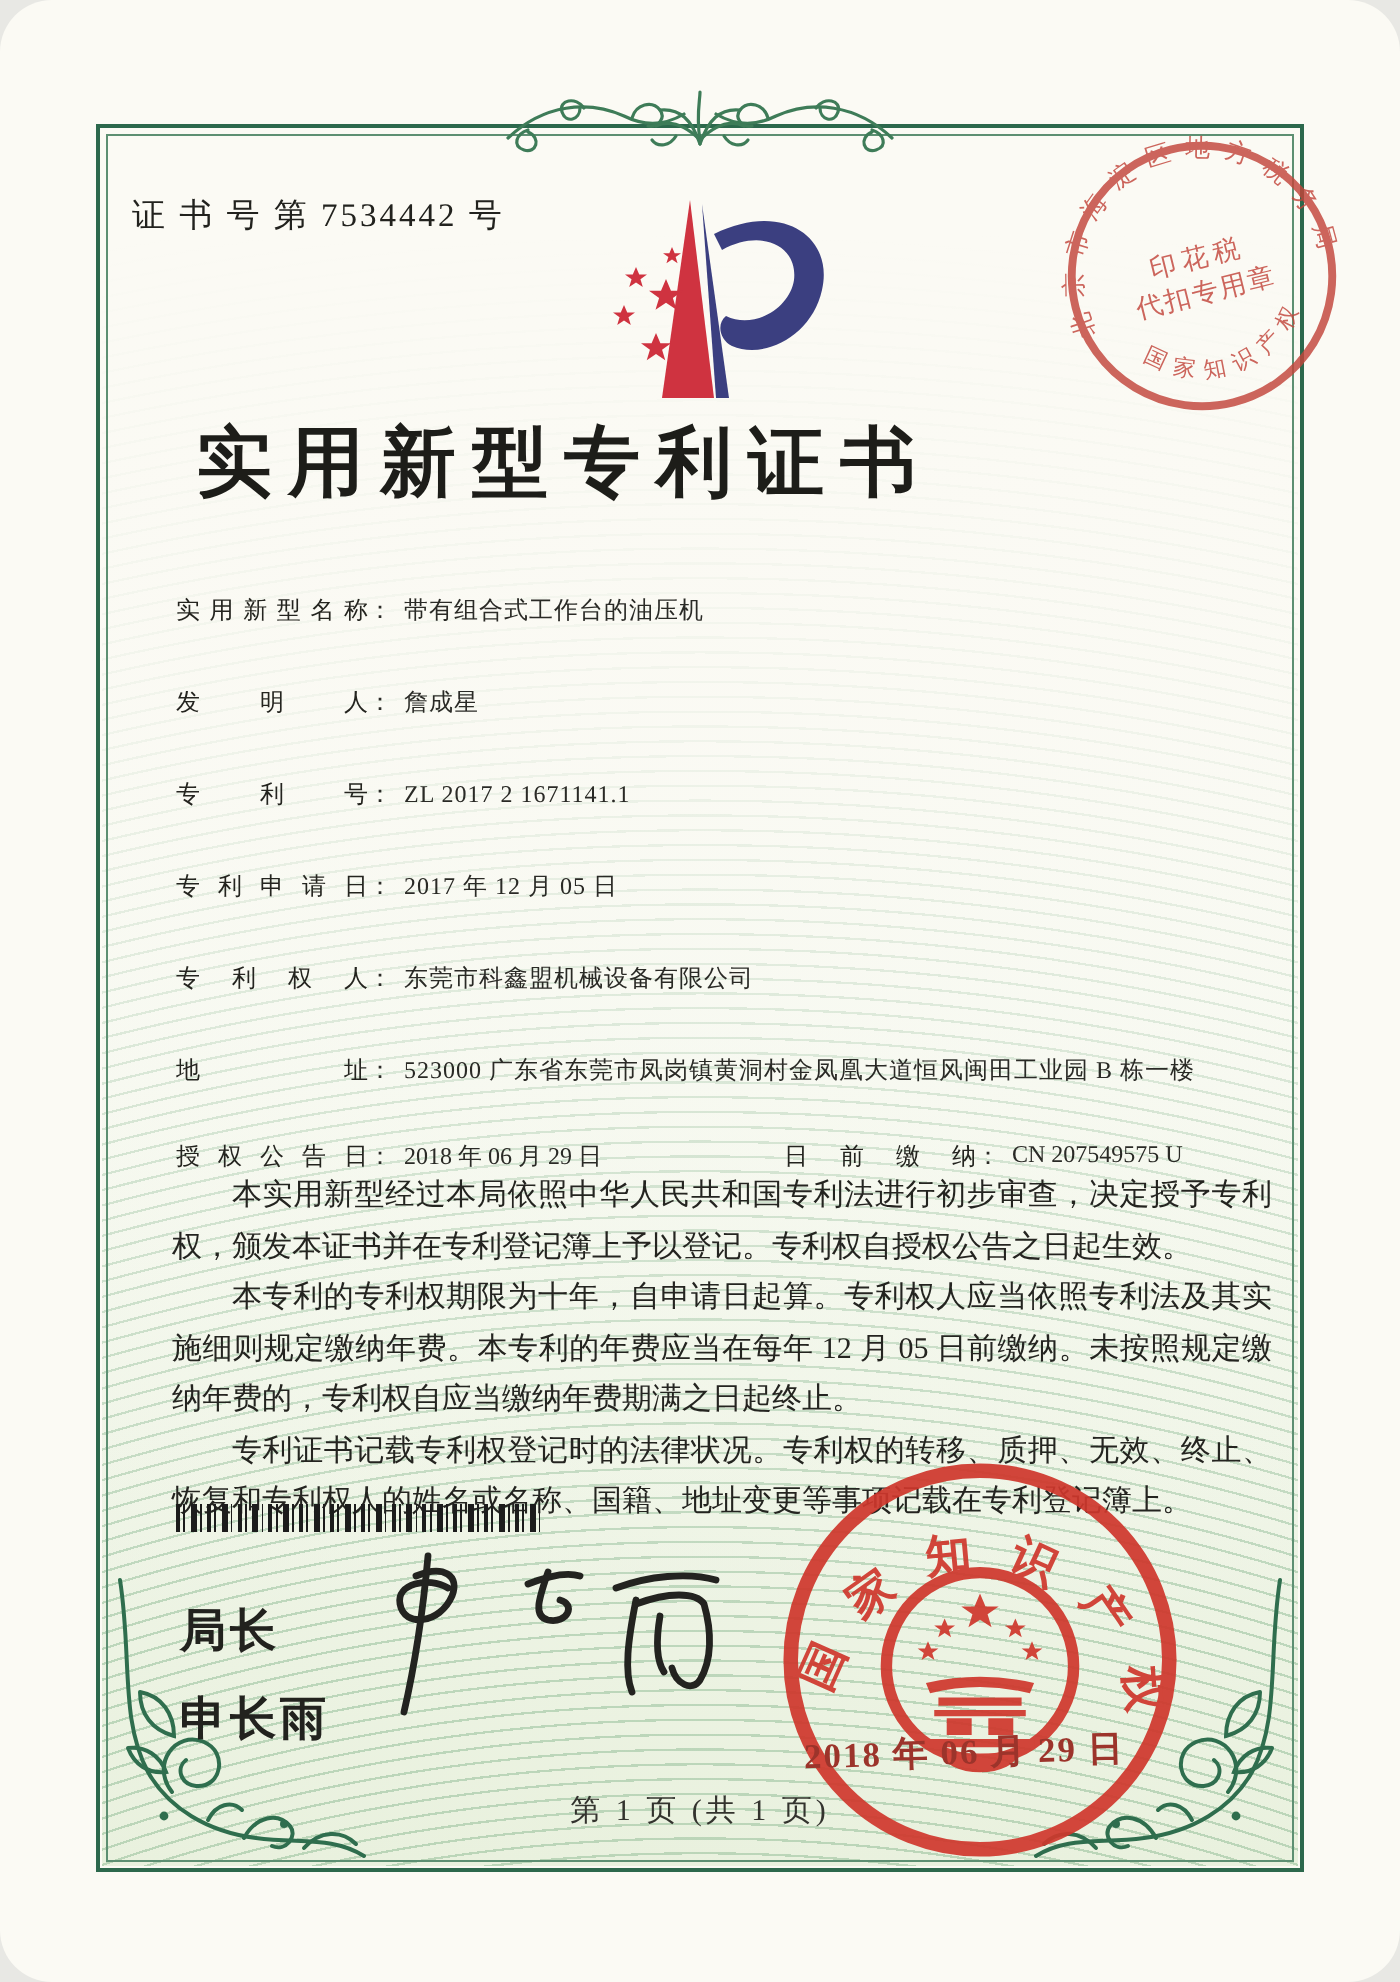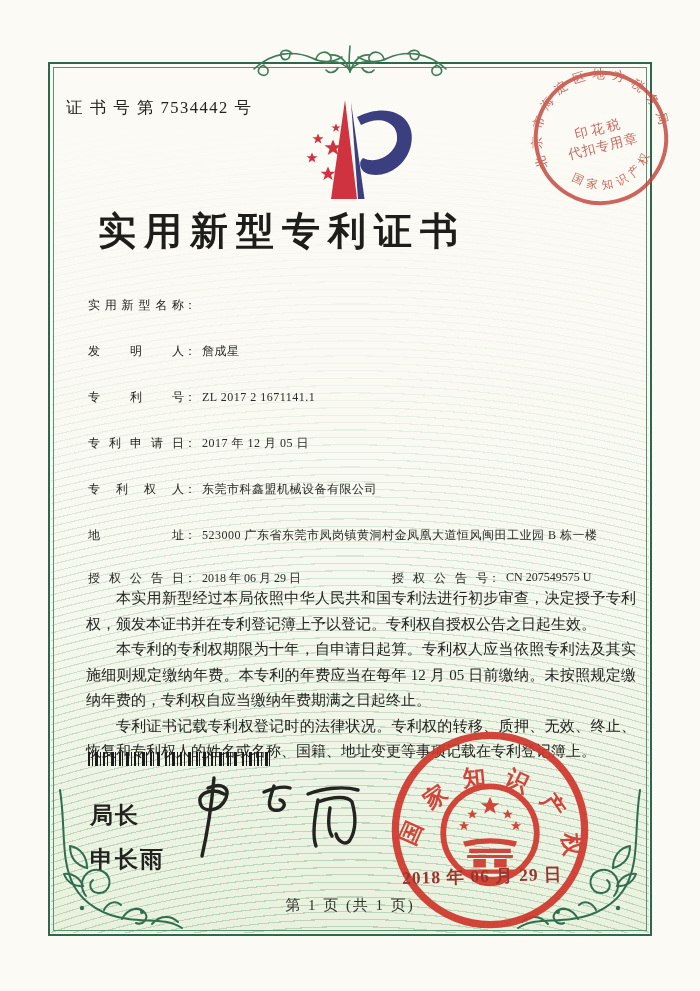--- a/index.html
+++ b/index.html
@@ -1,20 +1,20 @@
 <!DOCTYPE html>
 <html><head>
 <meta charset="utf-8">
 <style>
   * { margin:0; padding:0; box-sizing:border-box; }
   html,body { background:#e8e8e4; }
   body { font-family:"Liberation Serif","DejaVu Serif",serif; }
   .page {
     position:relative; width:700px; height:991px; margin:0 auto;
-    background:#fbfaf4; overflow:hidden; color:#2a2a26;
+    background:#fbfaf4; overflow:hidden; color:#2a2a26;border-radius:26px;
   }
   
   .guilloche {
     position:absolute; left:51px; top:65px; width:598px; height:868px;
     background-image:
       linear-gradient(to bottom, rgba(251,250,244,1) 6%, rgba(251,250,244,.82) 34%, rgba(251,250,244,.35) 58%, rgba(251,250,244,0) 86%),
       repeating-radial-gradient(140% 110% at 50% 230%, rgba(118,172,128,.40) 0 1px, rgba(255,255,255,0) 1px 6.5px),
       linear-gradient(to bottom, #fcfbf5 0%, #f4f8ee 55%, #e9f1de 100%);
   }
   .frame-outer {
@@ -143,20 +143,21 @@
       <use href="#star" transform="translate(50,78) scale(7.5)"></use>
     </g>
   </svg>
 
   <div class="title">实用新型专利证书</div>
 
   <div class="fields">
     <div class="frow">
       <span class="flabel">实用新型名称</span>
         <span class="fcolon">：</span>
+        <span class="fvalue">带有组合式工作台的油压机</span>
     </div>
     <div class="frow">
       <span class="flabel">发明人</span>
         <span class="fcolon">：</span>
         <span class="fvalue">詹成星</span>
     </div>
     <div class="frow">
       <span class="flabel">专利号</span>
         <span class="fcolon">：</span>
         <span class="fvalue">ZL 2017 2 1671141.1</span>
@@ -176,21 +177,21 @@
         <span class="fcolon">：</span>
         <span class="fvalue">523000 广东省东莞市凤岗镇黄洞村金凤凰大道恒风闽田工业园 B 栋一楼</span>
     </div>
     <div class="grant-row">
       <span style="display:flex">
         <span class="flabel">授权公告日</span>
           <span class="fcolon">：</span>
           <span>2018 年 06 月 29 日</span>
       </span>
       <span class="grant-right">
-        <span class="flabel">授权公告号</span>
+        <span class="flabel">日前缴纳</span>
           <span class="fcolon">：</span>
           <span>CN 207549575 U</span>
       </span>
     </div>
   </div>
 
   <div class="paras">
     <p>本实用新型经过本局依照中华人民共和国专利法进行初步审查，决定授予专利权，颁发本证书并在专利登记簿上予以登记。专利权自授权公告之日起生效。</p>
     <p>本专利的专利权期限为十年，自申请日起算。专利权人应当依照专利法及其实施细则规定缴纳年费。本专利的年费应当在每年 12 月 05 日前缴纳。未按照规定缴纳年费的，专利权自应当缴纳年费期满之日起终止。</p>
     <p>专利证书记载专利权登记时的法律状况。专利权的转移、质押、无效、终止、恢复和专利权人的姓名或名称、国籍、地址变更等事项记载在专利登记簿上。</p>

